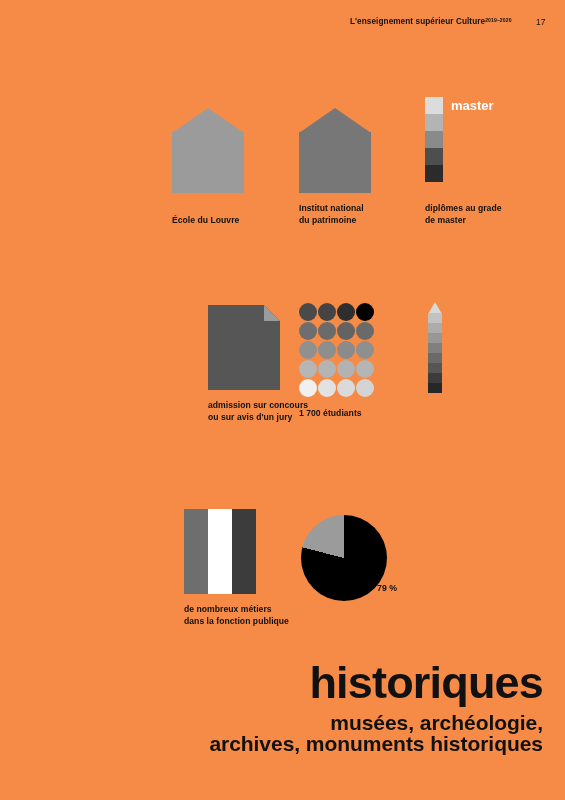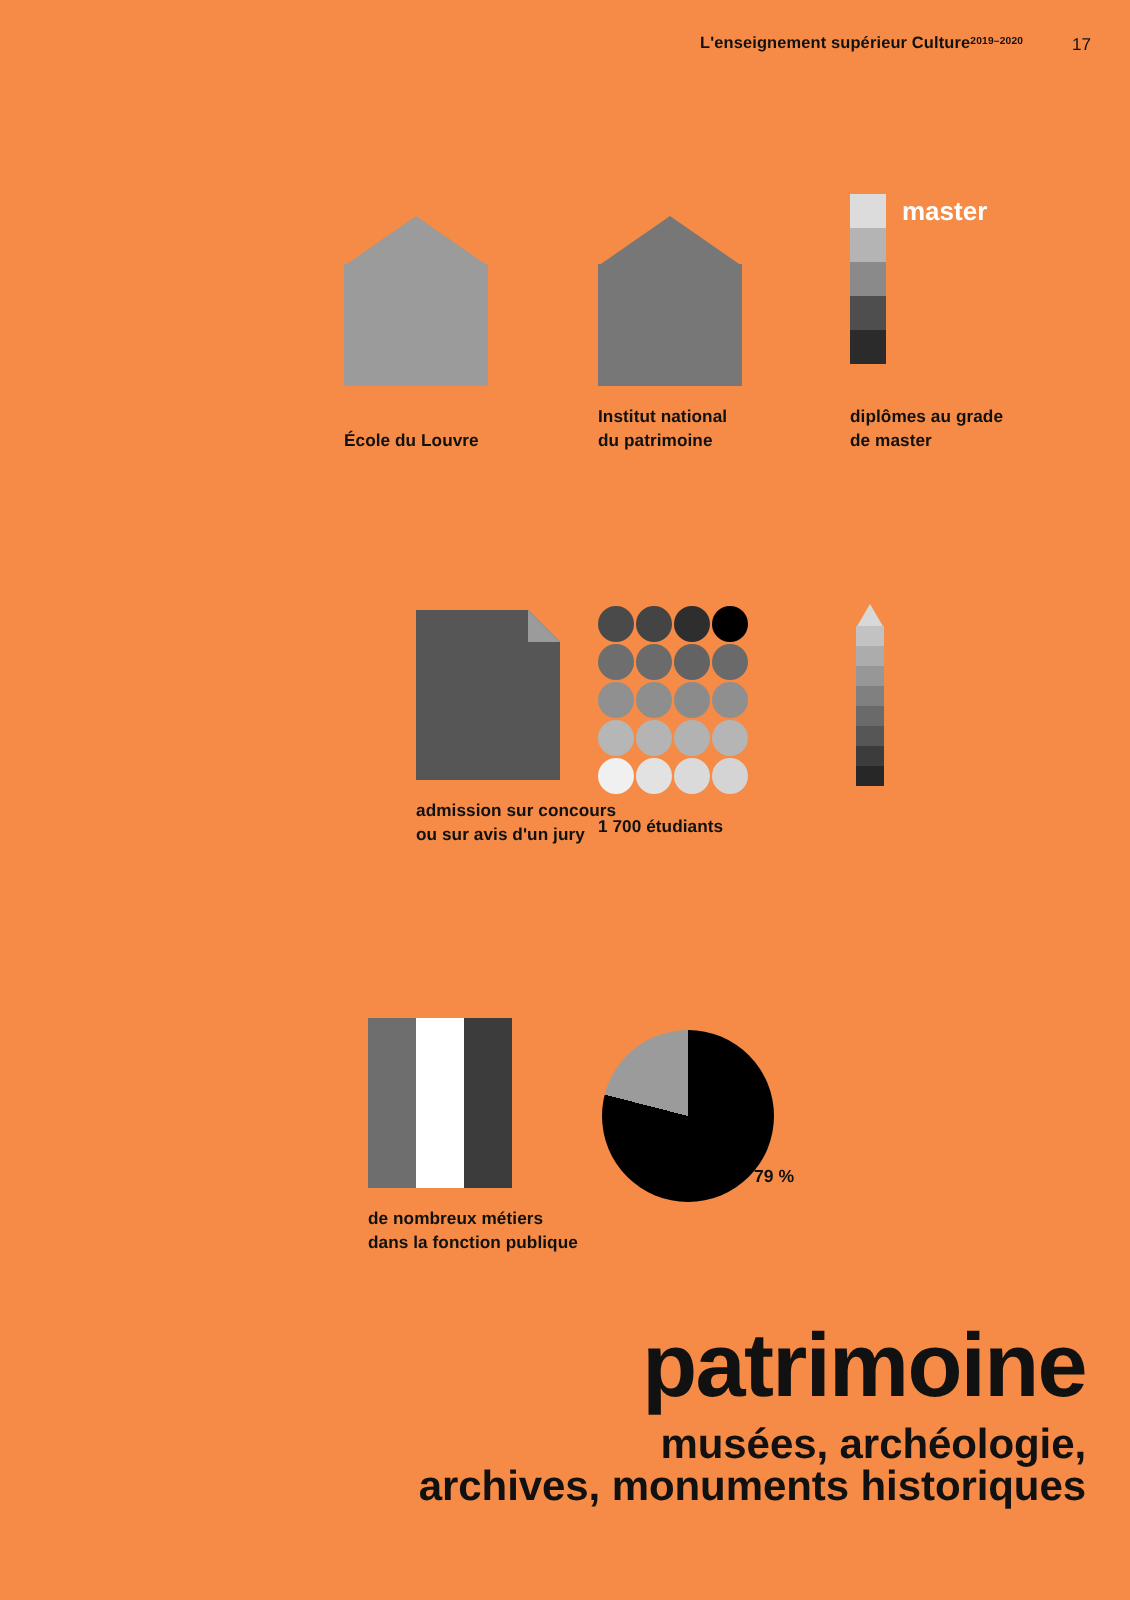--- a/index.html
+++ b/index.html
@@ -335,15 +335,15 @@
 
 <div class="cell" style="left:301px; top:515px;">
   <div class="art">
     <div class="pie-wrap">
       <div class="pie" style="background: conic-gradient(from 0deg, #000000 0deg 284.4deg, #9B9B9B 284.4deg 360deg);"></div>
       <div class="pie-value">79 %</div>
     </div>
   </div>
 </div>
 
-<div class="big-title">patrimoine</div>
+<div class="big-title">historiques</div>
 <div class="sub-title">musées, archéologie,
 archives, monuments historiques</div>
 
 </body></html>

